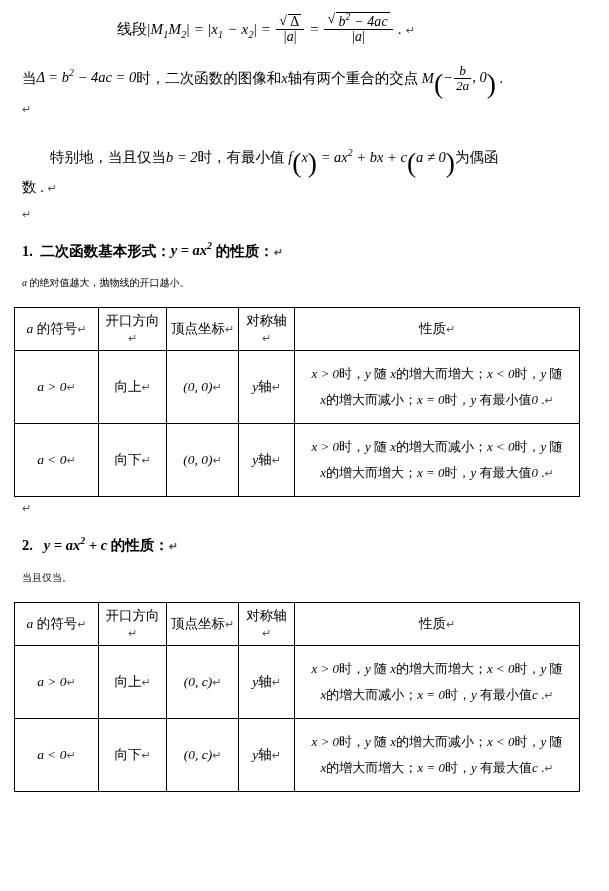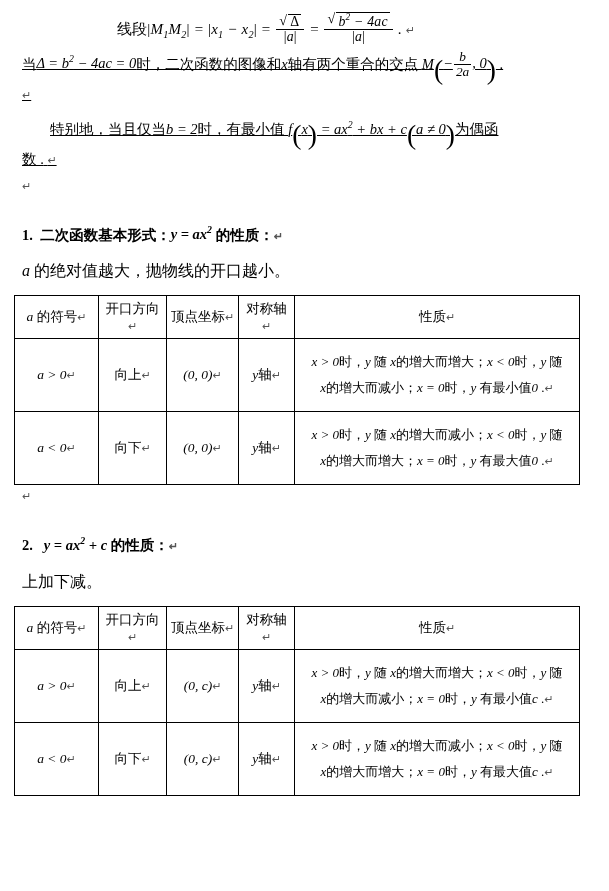--- a/index.html
+++ b/index.html
@@ -90,46 +90,46 @@
   }
   .line1 {
     text-align: center;
     font-size: 15px;
     padding-top: 12px;
     letter-spacing: 0.2px;
   }
   .para {
     font-size: 14.5px;
     line-height: 30px;
-    text-decoration: underline;
+    margin-top: 14px;
   }
   .para.indent {
     text-indent: 28px;
   }
   .blank {
     height: 22px;
     padding-left: 22px;
     font-size: 11px;
     color: #555;
     line-height: 22px;
   }
   .heading {
     font-size: 14.5px;
-    line-height: 28px;
-    margin-top: 20px;
+    line-height: 20px;
+    margin-top: 12px;
     font-weight: bold;
   }
   .heading .hnum {
     font-weight: bold;
   }
   .heading .htext {
     font-weight: bold;
   }
   .subnote {
-    font-size: 16px;
+    font-size: 10px;
     line-height: 28px;
     margin-top: 8px;
   }
   table.tbl {
     border-collapse: collapse;
     width: 566px;
     margin: 10px 22px 0 14px;
     table-layout: fixed;
   }
   table.tbl td, table.tbl th {
@@ -235,21 +235,21 @@
   <div class="blank">
     <span class="pilcrow">↵</span>
   </div>
 
   <div class="block heading">
     <span class="hnum">2.</span>
     <span class="htext">&nbsp;&nbsp;<span class="math">y = ax<sup>2</sup> + c</span> 的性质：</span><span class="pilcrow">↵</span>
   </div>
 
   <div class="block subnote">
-    <span class="up">上加下减。</span>
+    <span class="up">当且仅当。</span>
   </div>
 
   <table class="tbl">
     <colgroup>
         <col class="c1">
         <col class="c2">
         <col class="c3">
         <col class="c4">
         <col class="c5">
       </colgroup>

